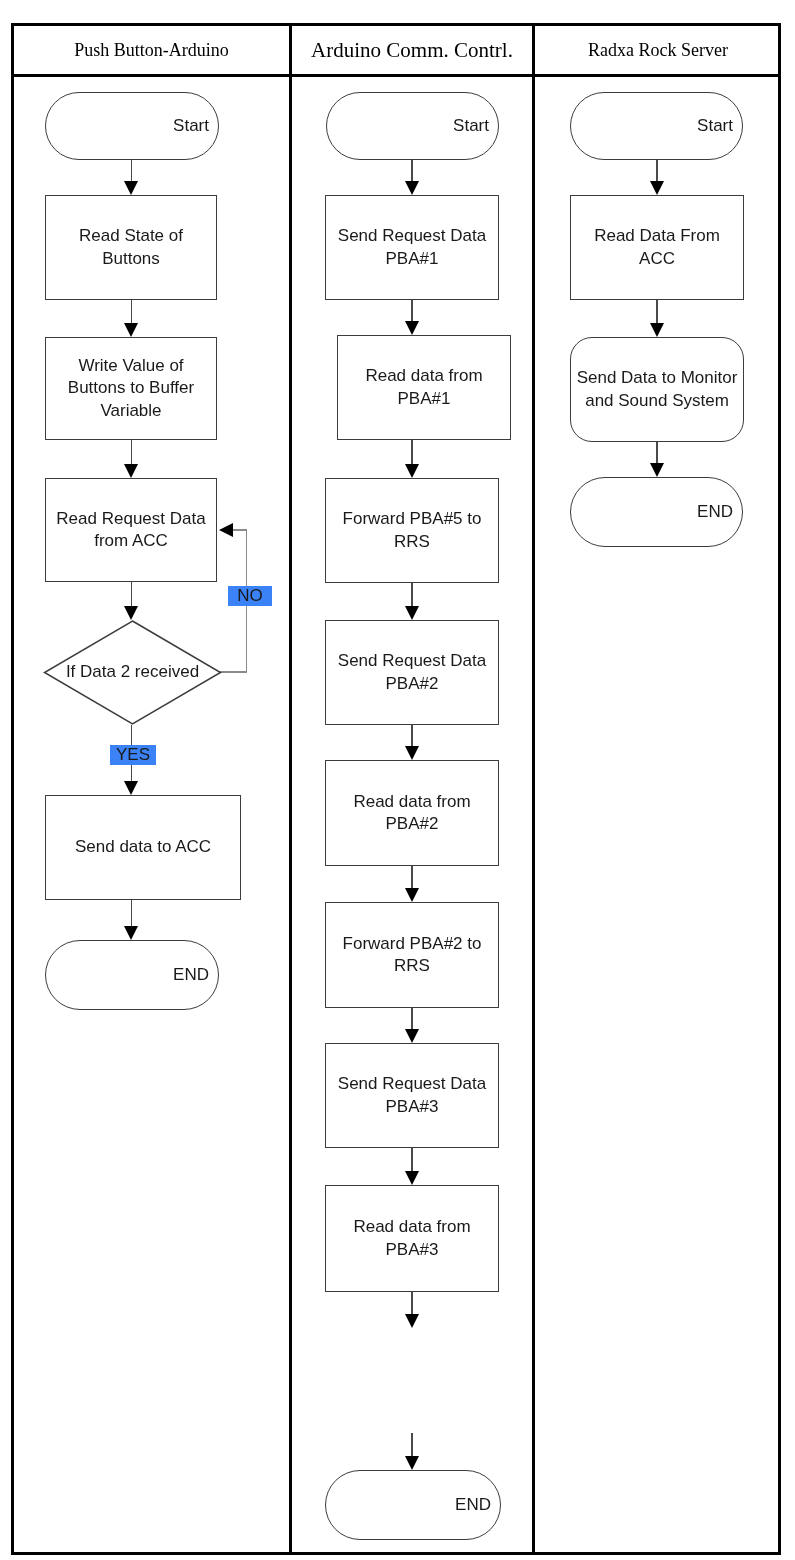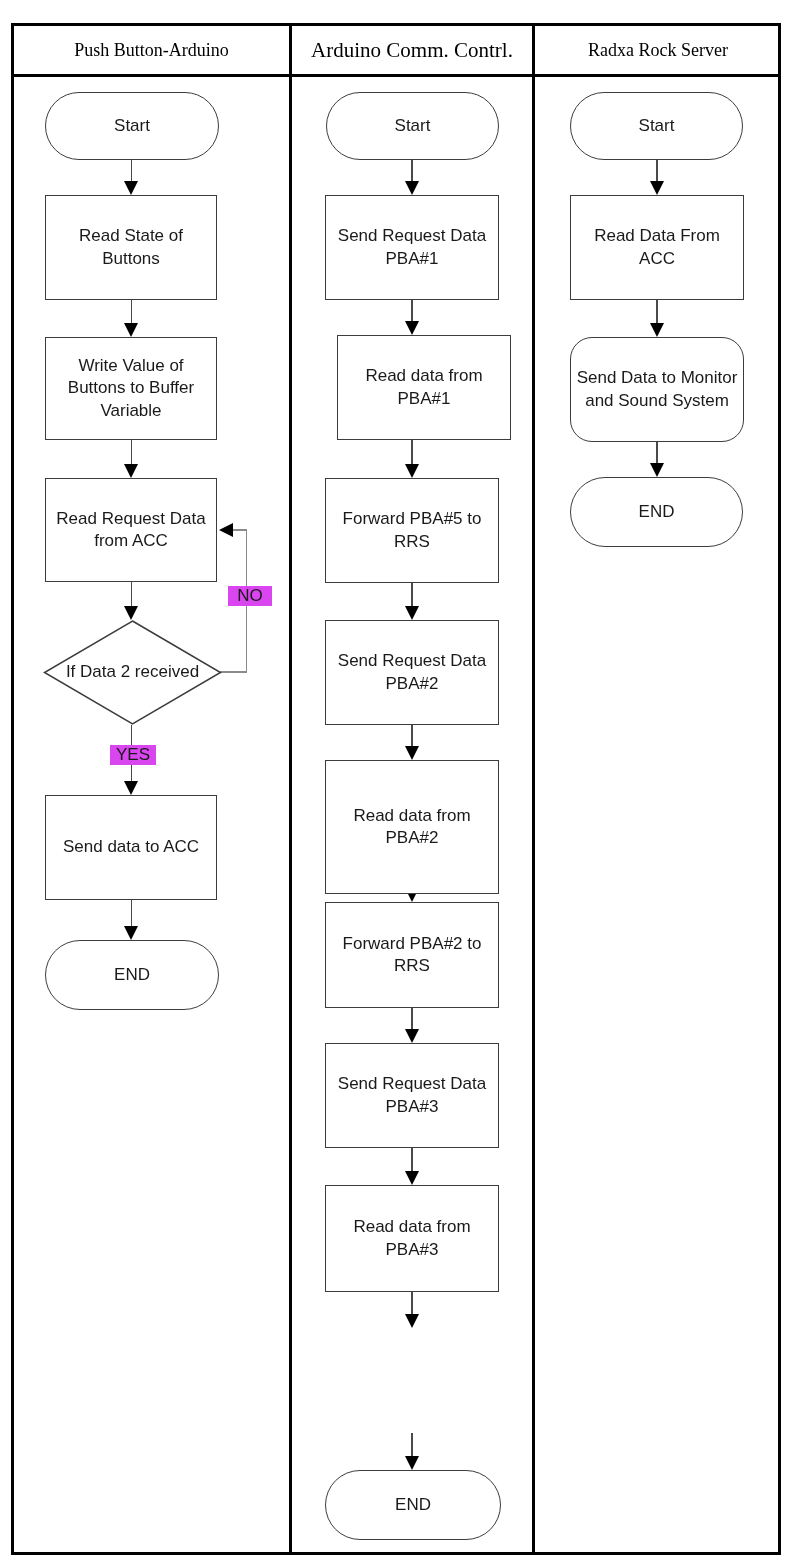--- a/index.html
+++ b/index.html
@@ -7,29 +7,29 @@
           font-family:"Liberation Sans",sans-serif;color:#1a1a1a;overflow:hidden;}
   .frame{position:absolute;left:11px;top:23px;width:770px;height:1532px;
          border:3px solid #000;box-sizing:border-box;background:#fff;}
   .vdiv{position:absolute;top:23px;height:1532px;width:3px;background:#000;}
   .hsep{position:absolute;left:11px;top:74px;width:770px;height:3px;background:#000;}
   .hcell{position:absolute;top:26px;height:48px;display:flex;align-items:center;justify-content:center;
          font-family:"Liberation Serif",serif;font-size:18px;color:#000;white-space:nowrap;}
   .hcell.small{font-size:21px;}
   .shape{position:absolute;box-sizing:border-box;border:1.5px solid #3c3c3c;background:#fff;
          display:flex;align-items:center;justify-content:center;text-align:center;padding:4px 9px;}
-  .term{border-radius:35px;}
+  .term{border-radius:35px;justify-content:flex-end;}
   .lbl{font-size:17px;line-height:1.32;color:#1a1a1a;}
   .vline{position:absolute;width:1.5px;background:#4a4a4a;}
   .hline{position:absolute;height:1.5px;background:#8a8a8a;}
   .ah-d{position:absolute;width:0;height:0;border-left:7px solid transparent;
         border-right:7px solid transparent;border-top:14px solid #000;}
   .ah-l{position:absolute;width:0;height:0;border-top:7px solid transparent;
         border-bottom:7px solid transparent;border-right:14px solid #000;}
-  .tag{position:absolute;font-size:17px;color:#1a1a1a;background:#d946ef;text-align:center;padding:0 2px;}
+  .tag{position:absolute;font-size:17px;color:#1a1a1a;background:#3b82f6;text-align:center;padding:0 2px;}
   .dsvg{position:absolute;}
   .dlbl{position:absolute;display:flex;align-items:center;justify-content:center;text-align:center;}
 </style>
 </head>
 <body>
 
 <div class="canvas">
 
   <div class="frame"></div>
   <div class="vdiv" style="left:289px;"></div>
@@ -74,21 +74,21 @@
   <svg class="dsvg" style="left:43px;top:620px;" width="179" height="105" viewBox="0 0 179 105">
     <polygon points="89.5,1 177.5,52.5 89.5,104 1.5,52.5" fill="#ffffff" stroke="#3c3c3c" stroke-width="1.5"></polygon>
   </svg>
   <div class="dlbl" style="left:62px;top:620px;width:141px;height:105px;">
     <span class="lbl">If Data 2 received</span>
   </div>
 
   <div class="tag" style="left:228px;top:586px;width:40px;">NO</div>
   <div class="tag" style="left:110px;top:745px;width:42px;">YES</div>
 
-  <div class="shape" style="left:45px;top:795px;width:172px;height:105px;">
+  <div class="shape" style="left:45px;top:795px;width:196px;height:105px;">
     <span class="lbl">Send data to ACC</span>
   </div>
   <div class="shape term" style="left:45px;top:940px;width:174px;height:70px;">
     <span class="lbl">END</span>
   </div>
 
   <div class="vline" style="left:411px;top:160px;height:22px;"></div>
   <div class="ah-d" style="left:404.5px;top:181px;"></div>
   <div class="vline" style="left:411px;top:300px;height:22px;"></div>
   <div class="ah-d" style="left:404.5px;top:321px;"></div>
@@ -117,21 +117,21 @@
   </div>
   <div class="shape" style="left:325px;top:335px;width:174px;height:105px;margin-left:12px;">
     <span class="lbl">Read data from PBA#1</span>
   </div>
   <div class="shape" style="left:325px;top:478px;width:174px;height:105px;">
     <span class="lbl">Forward PBA#5 to RRS</span>
   </div>
   <div class="shape" style="left:325px;top:620px;width:174px;height:105px;">
     <span class="lbl">Send Request Data PBA#2</span>
   </div>
-  <div class="shape" style="left:325px;top:760px;width:174px;height:134px;align-items:center;">
+  <div class="shape" style="left:325px;top:760px;width:174px;height:106px;align-items:center;">
     <span class="lbl">Read data from PBA#2</span>
   </div>
   <div class="shape" style="left:325px;top:902px;width:174px;height:106px;">
     <span class="lbl">Forward PBA#2 to RRS</span>
   </div>
   <div class="shape" style="left:325px;top:1043px;width:174px;height:105px;">
     <span class="lbl">Send Request Data PBA#3</span>
   </div>
   <div class="shape" style="left:325px;top:1185px;width:174px;height:107px;">
     <span class="lbl">Read data from PBA#3</span>

